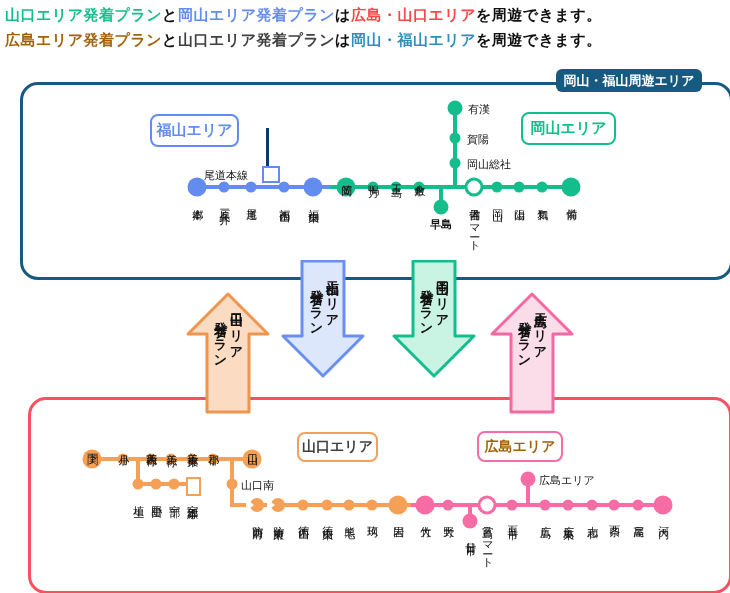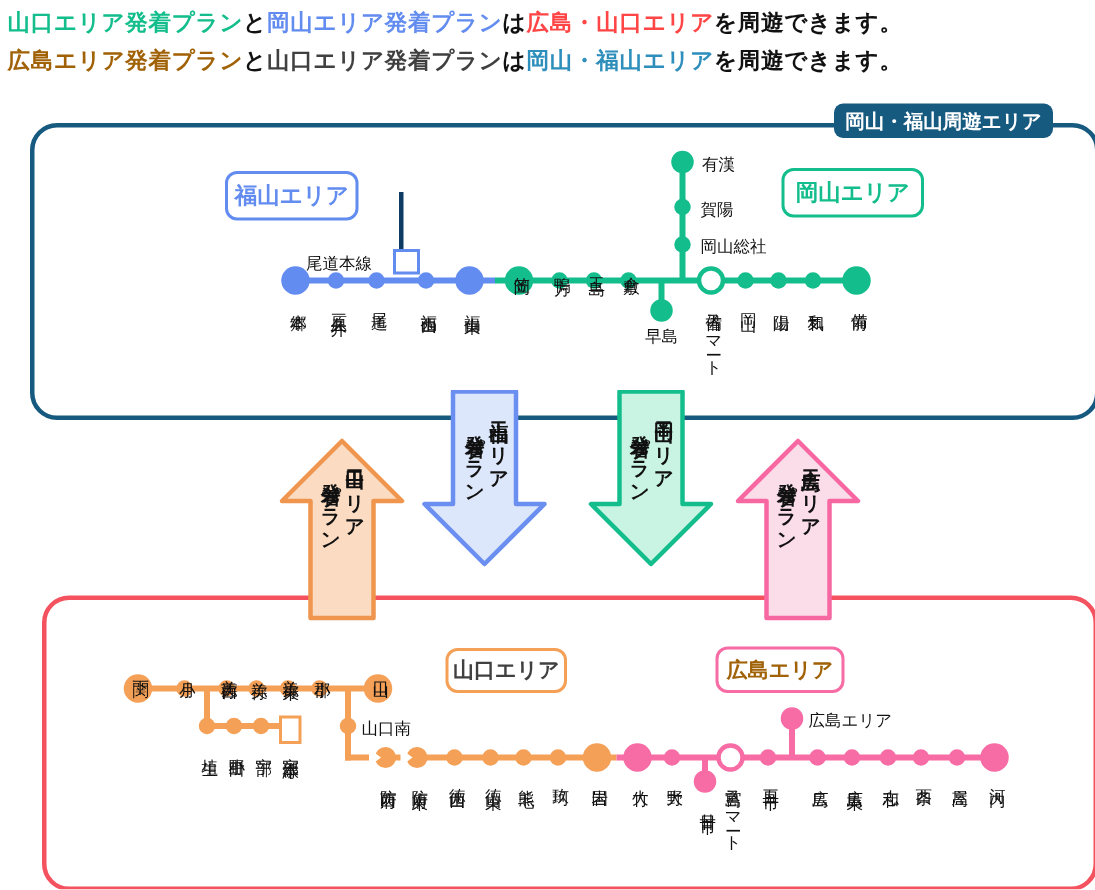--- a/index.html
+++ b/index.html
@@ -19,21 +19,21 @@
   .bg-blue{background:#638CF0}.bg-green{background:#14BE8C}.bg-orange{background:#F5A057}.bg-pink{background:#F76CA4}
   .ic{width:13px;height:13px;background:#fff;}
   .ic-green{border:3px solid #14BE8C}.ic-pink{border:3px solid #F76CA4}
   .half{width:14px;height:14px;}
   .half::after{content:"";position:absolute;left:-4px;top:50%;margin-top:-6px;
     border-top:6px solid transparent;border-bottom:6px solid transparent;border-left:8px solid #fff;}
   .icrect{position:absolute;background:#fff;z-index:3;}
   .vl{position:absolute;writing-mode:vertical-rl;text-orientation:upright;font-size:11px;
       letter-spacing:1.5px;color:#111;transform:translateX(-50%);line-height:1.05;white-space:nowrap;z-index:3;}
   .hl{position:absolute;font-size:11px;color:#111;white-space:nowrap;z-index:3;}
-  .hlc{transform:translateX(-50%);}
+  .hlc{transform:translateX(-50%);font-weight:bold;}
   .arrow{position:absolute;z-index:10;}
   .atext{position:absolute;writing-mode:vertical-rl;text-orientation:upright;font-size:13px;font-weight:bold;
          color:#111;z-index:11;line-height:16px;letter-spacing:1px;transform:translateX(-50%);white-space:nowrap;}
   .atext div:nth-child(2){margin-top:9px;}
 </style>
 </head>
 <body>
 
 <div id="app">
 

